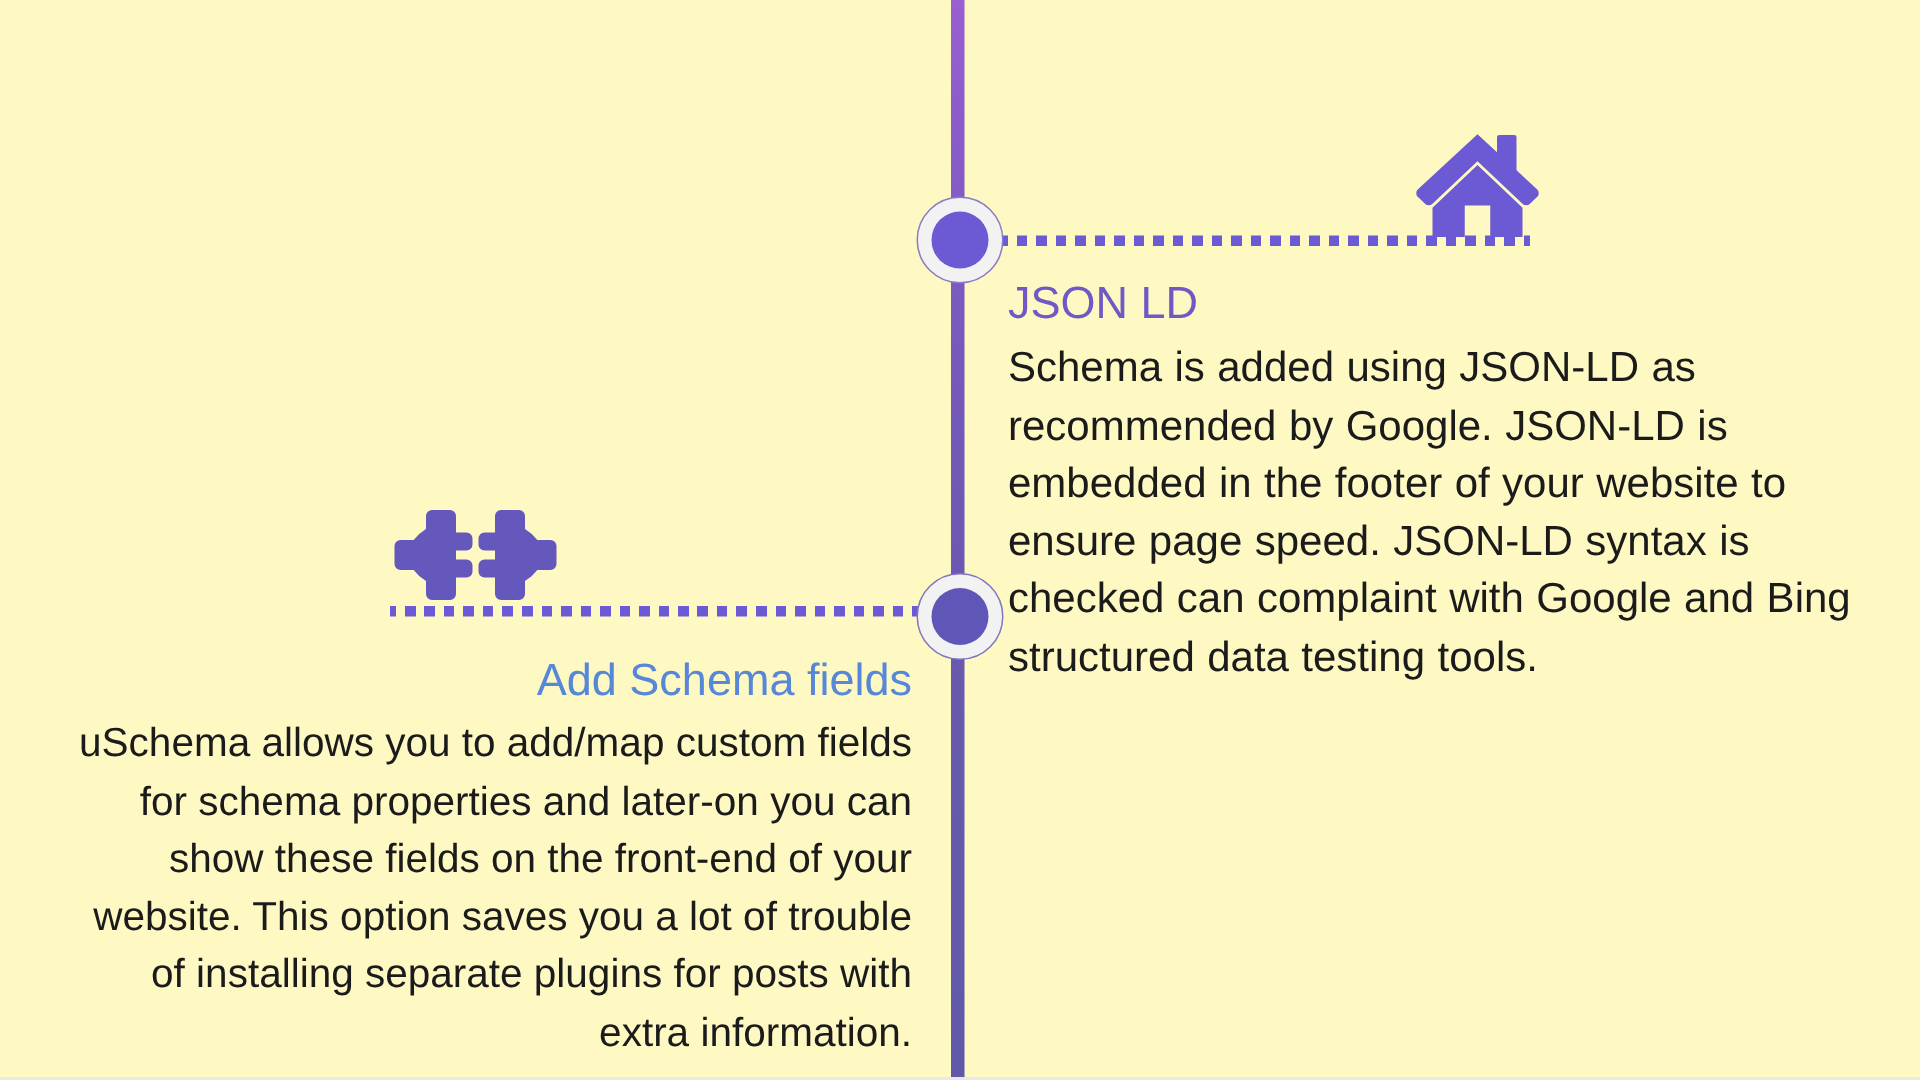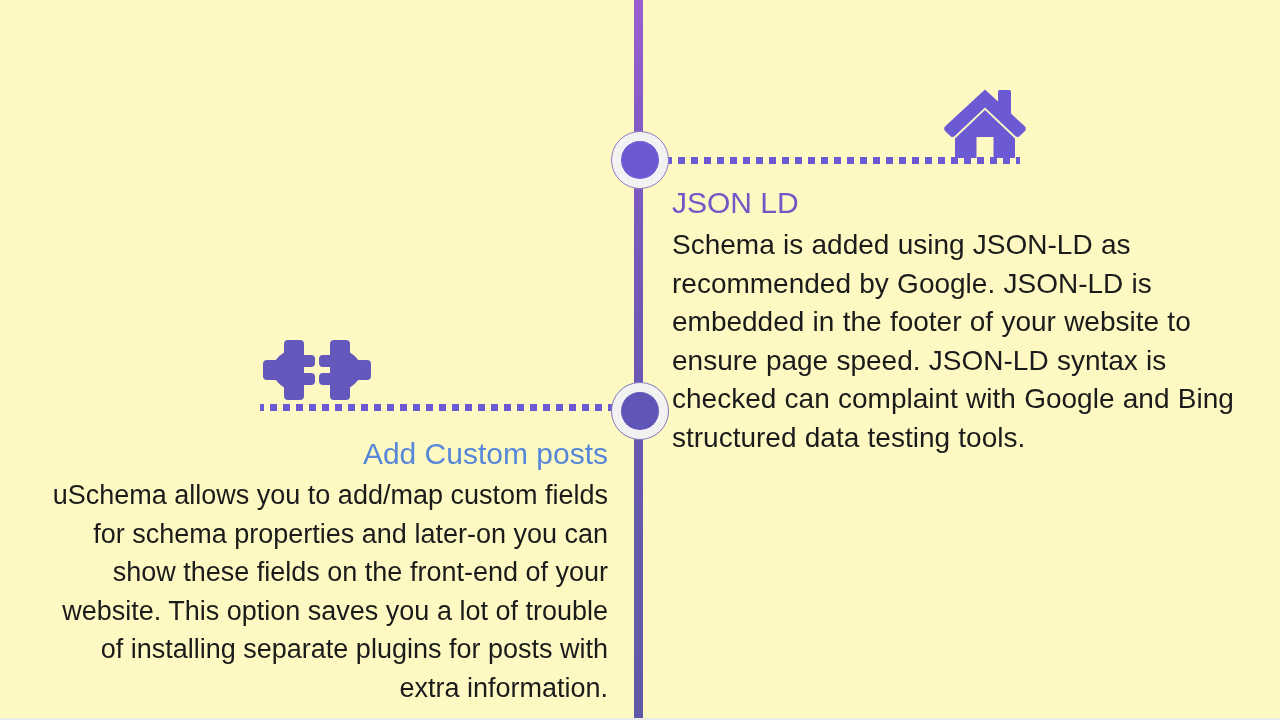--- a/index.html
+++ b/index.html
@@ -234,19 +234,19 @@
       </g>
     </svg>
   </div>
 
   <div class="block-right">
     <div class="heading">JSON LD</div>
     <div class="body">Schema is added using JSON-LD as recommended by Google. JSON-LD is embedded in the footer of your website to ensure page speed. JSON-LD syntax is checked can complaint with Google and Bing structured data testing tools.</div>
   </div>
 
   <div class="block-left">
-    <div class="heading">Add Custom posts</div>
+    <div class="heading">Add Schema fields</div>
     <div class="body">uSchema allows you to add/map custom fields for schema properties and later-on you can show these fields on the front-end of your website. This option saves you a lot of trouble of installing separate plugins for posts with extra information.</div>
   </div>
 
   <div class="bottom-edge"></div>
 
 </div>
 
 </body></html>

